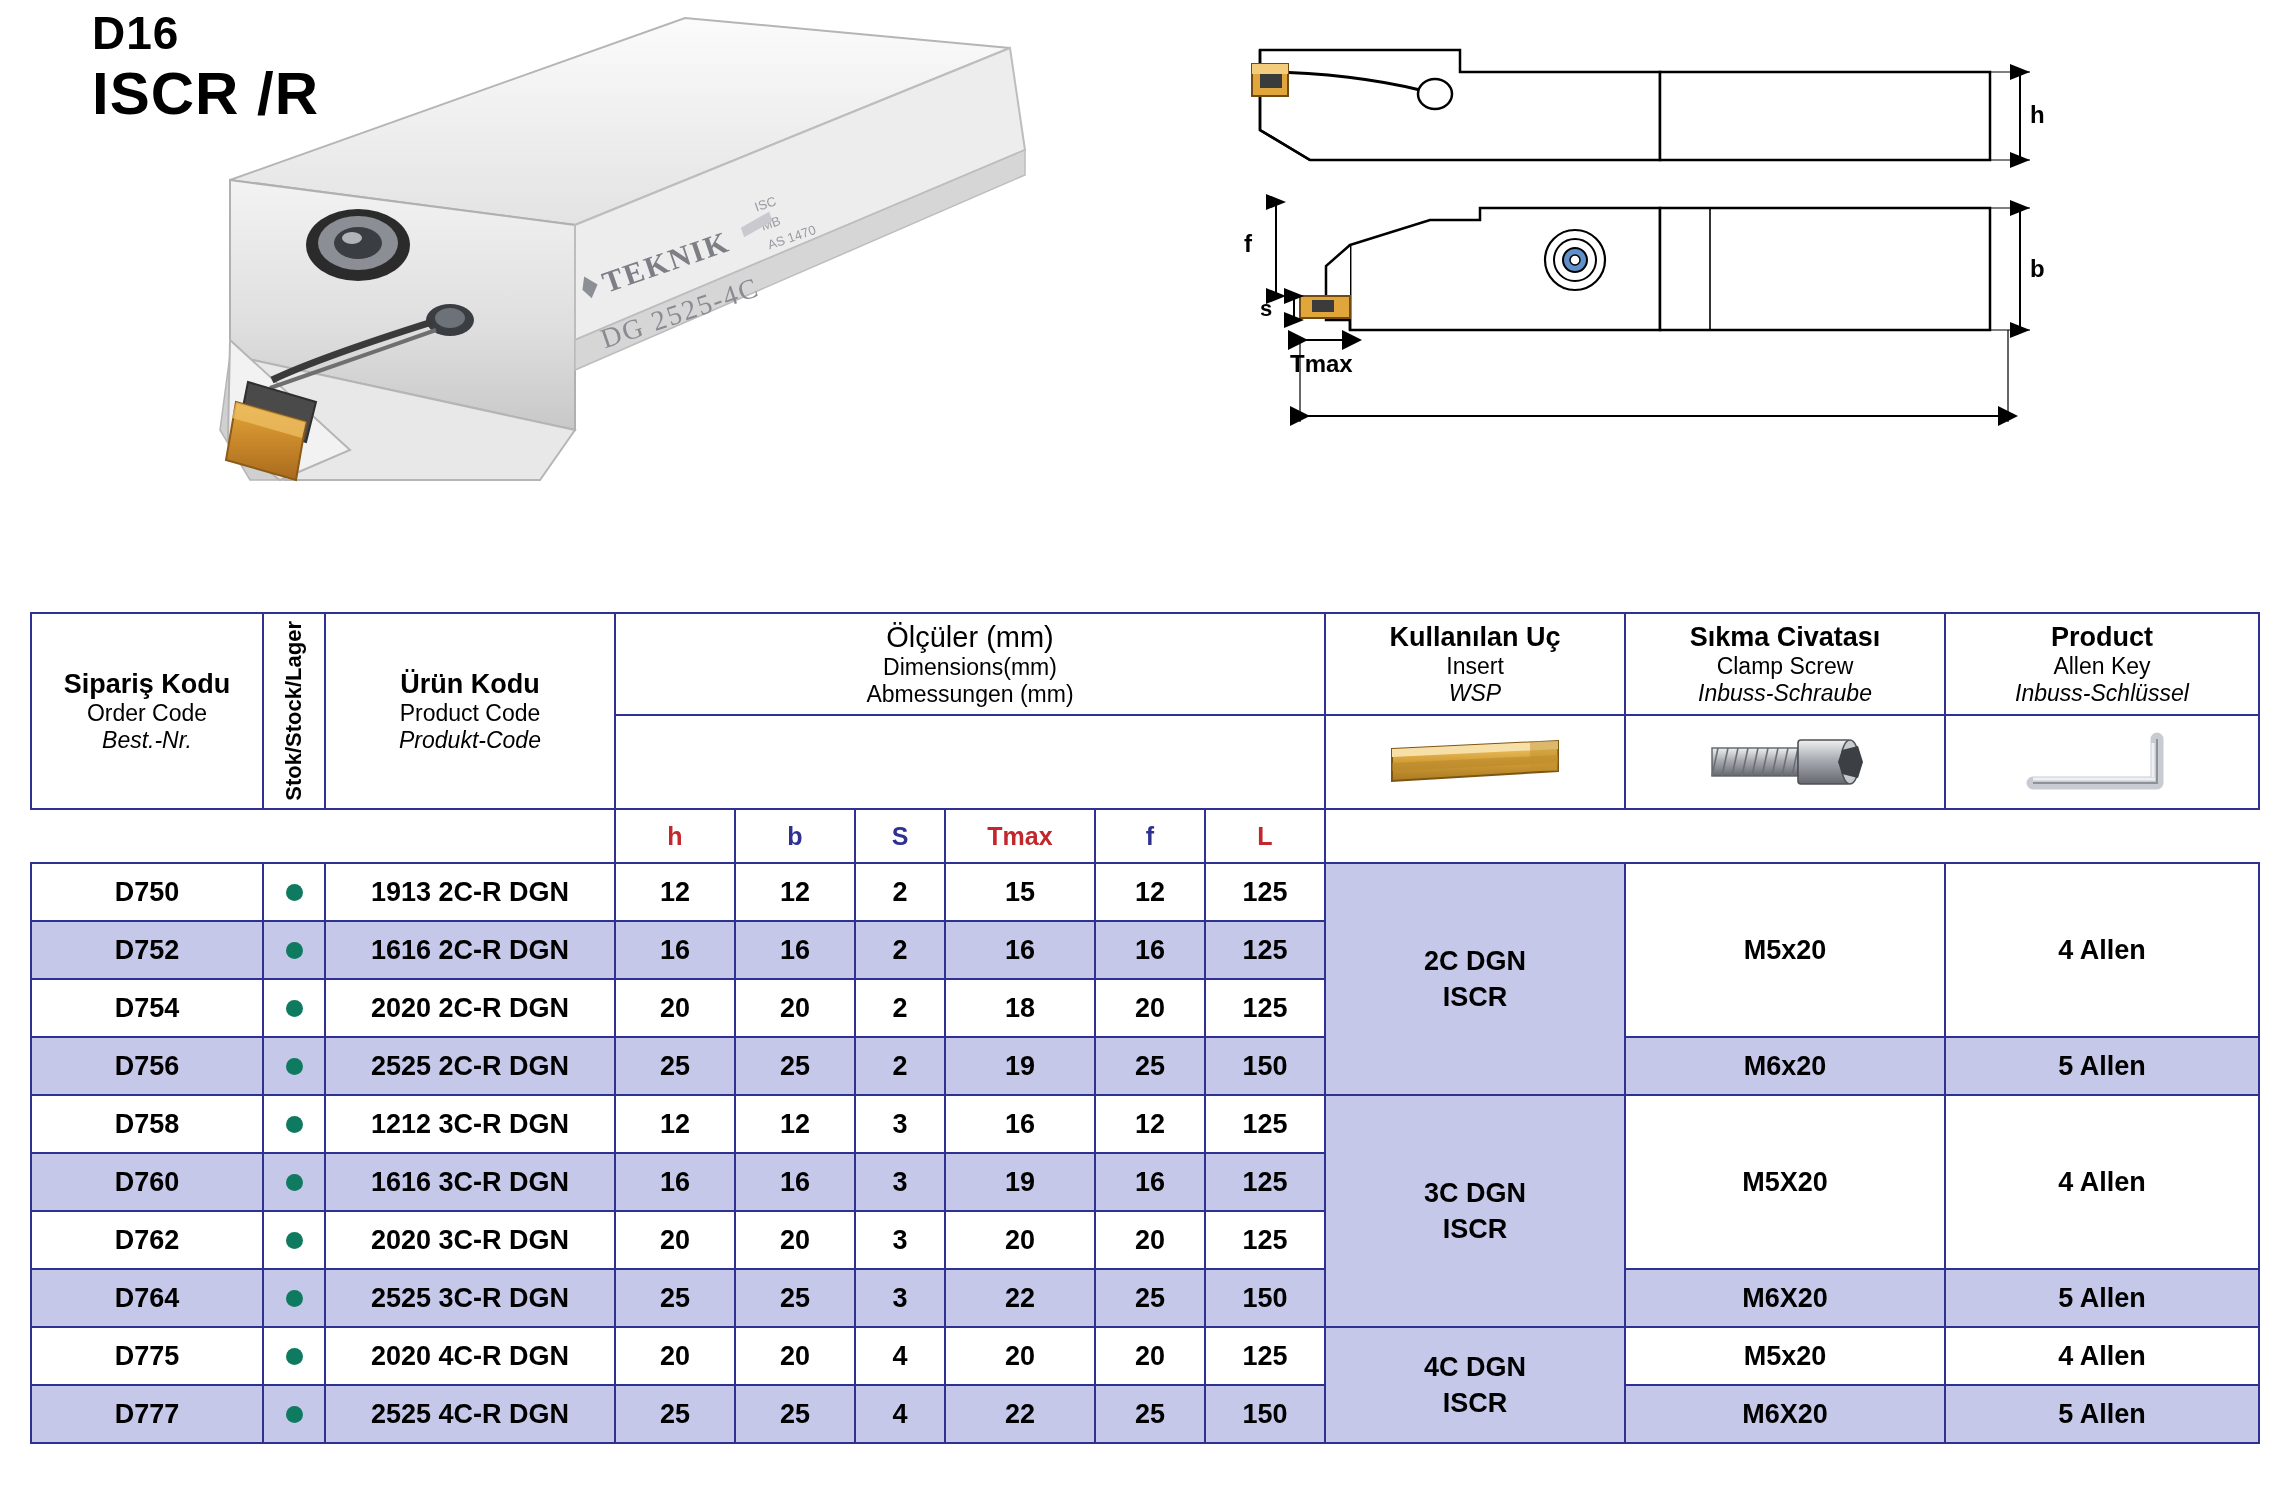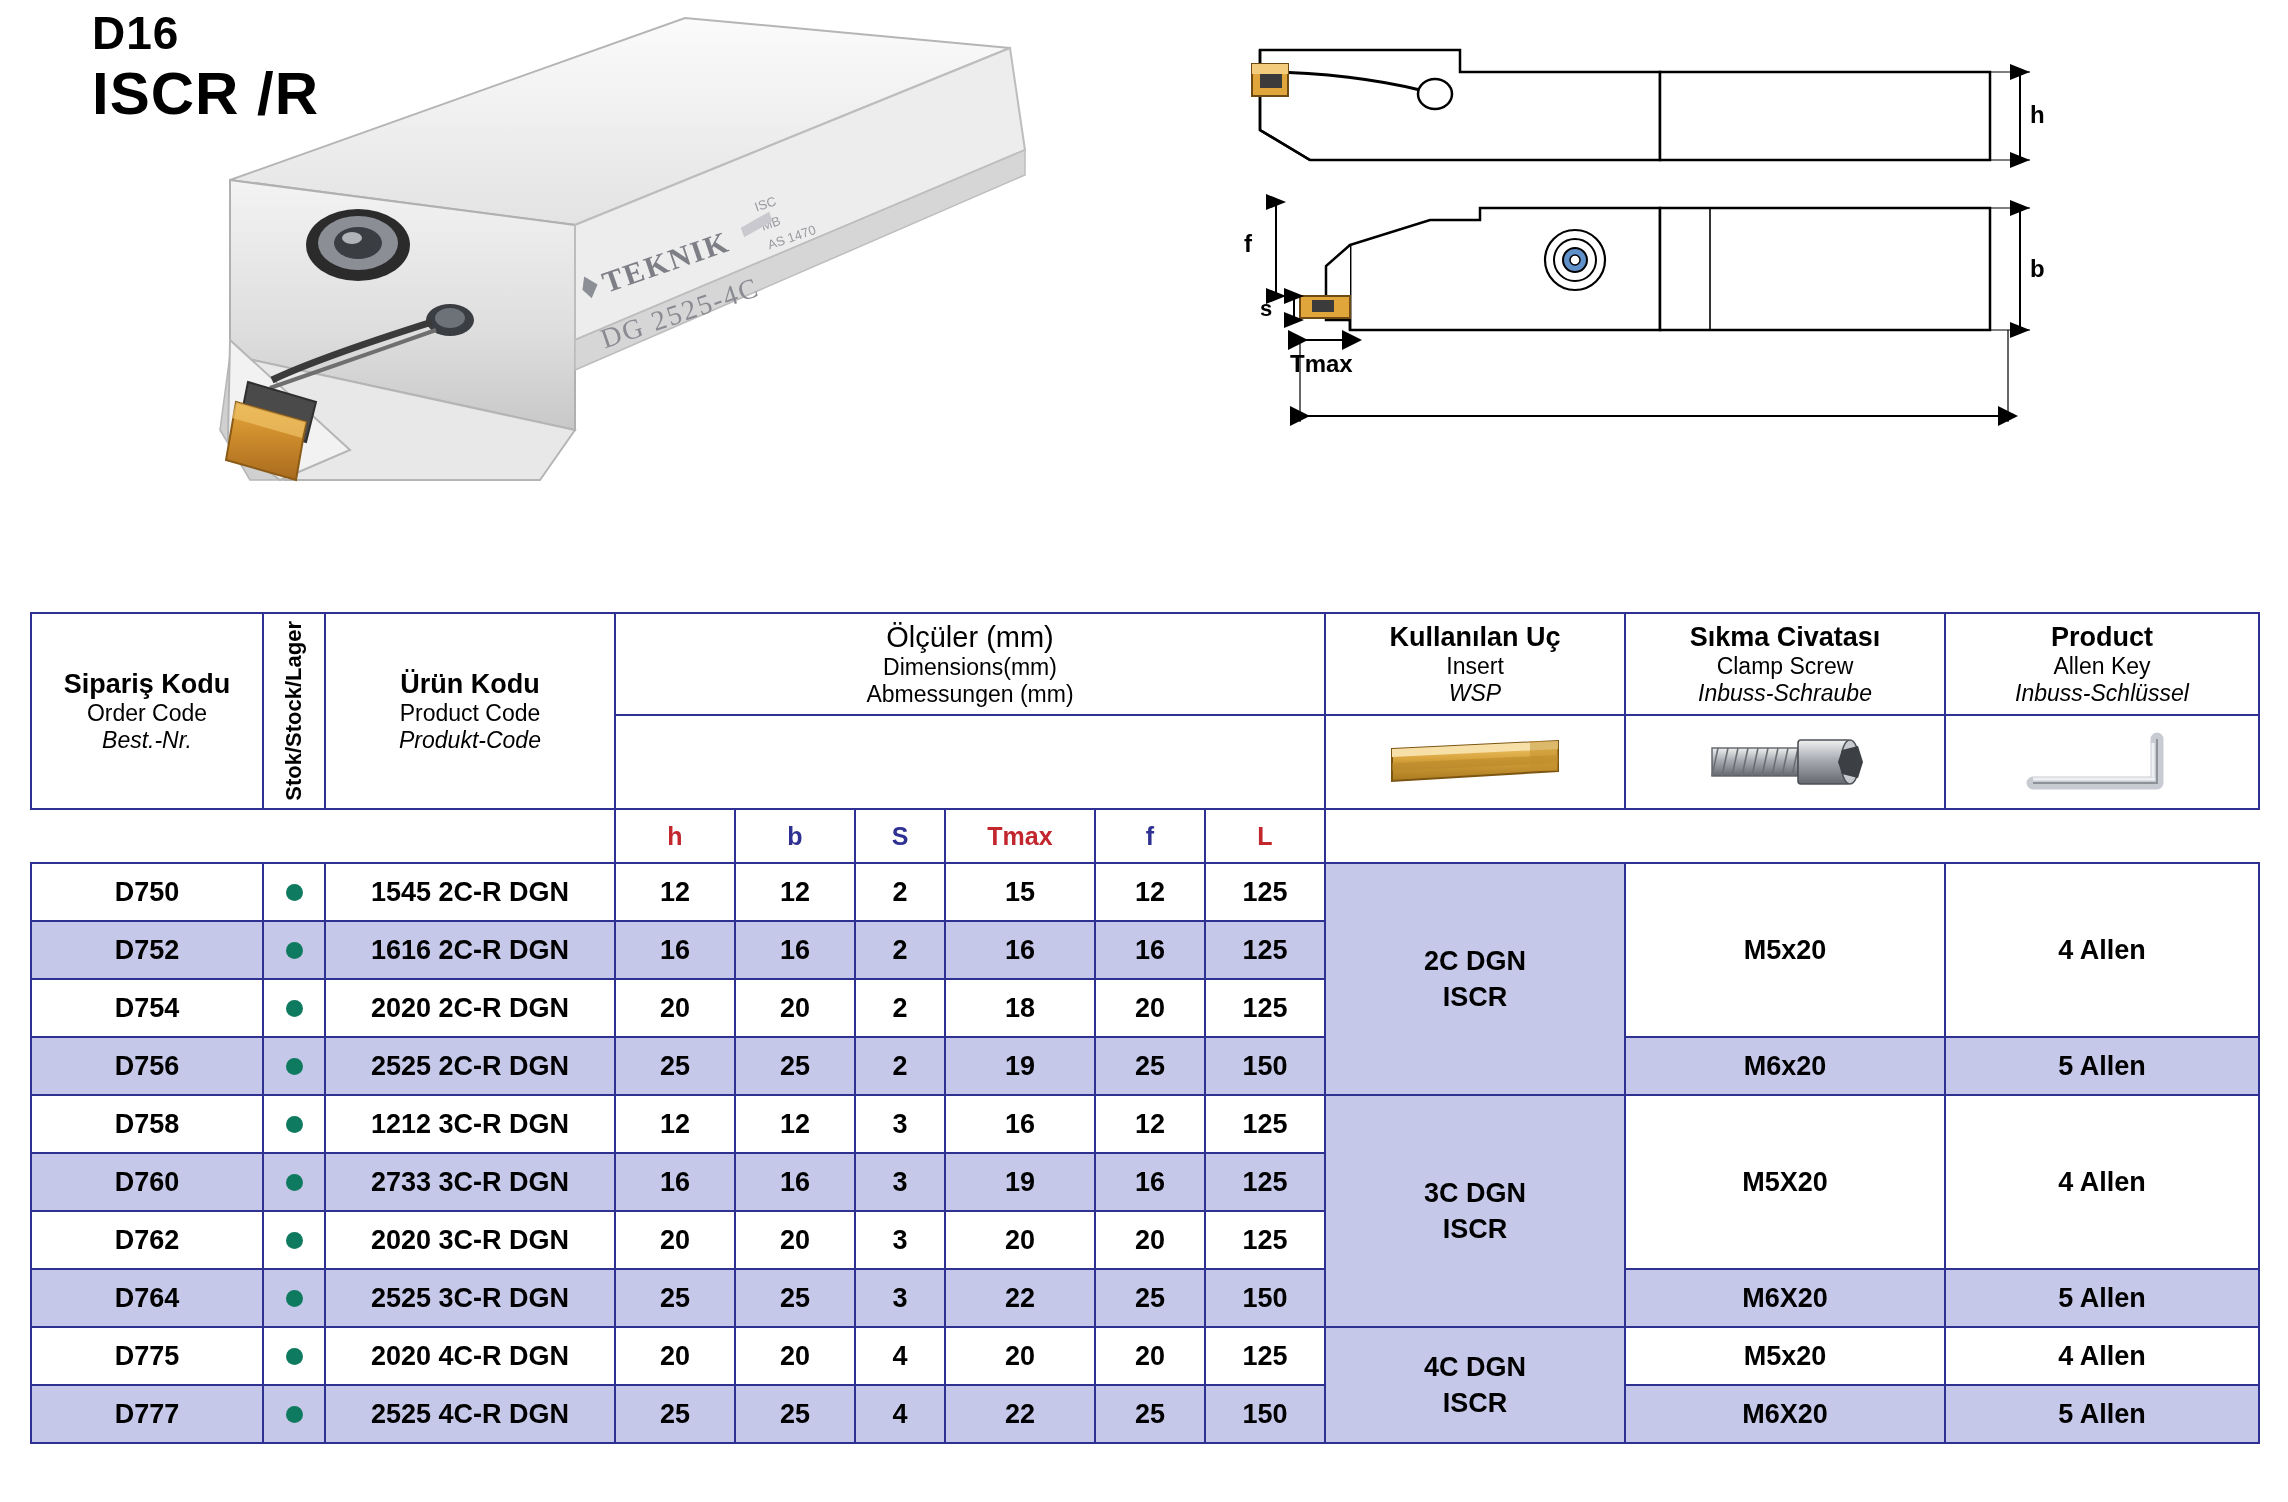--- a/index.html
+++ b/index.html
@@ -395,21 +395,21 @@
     <td class="dim-sub blue">f</td>
     <td class="dim-sub">L</td>
     <td style="border:none;background:#fff"></td>
     <td style="border:none;background:#fff"></td>
     <td style="border:none;background:#fff"></td>
   </tr>
 
   <tr class="data-row row-plain">
     <td class="ordercode">D750</td>
     <td><span class="dot"></span></td>
-    <td class="prodcode">1545 2C-R DGN</td>
+    <td class="prodcode">1913 2C-R DGN</td>
     <td>12</td>
     <td>12</td>
     <td>2</td>
     <td>15</td>
     <td>12</td>
     <td>125</td>
     <td rowspan="4" class="merge-cell">
       <div>2C DGN</div>
       <div>ISCR</div>
     </td>
@@ -469,21 +469,21 @@
       <div>3C DGN</div>
       <div>ISCR</div>
     </td>
     <td rowspan="3" class="merge-white">M5X20</td>
     <td rowspan="3" class="merge-white">4 Allen</td>
   </tr>
 
   <tr class="data-row row-alt">
     <td class="ordercode">D760</td>
     <td><span class="dot"></span></td>
-    <td class="prodcode">2733 3C-R DGN</td>
+    <td class="prodcode">1616 3C-R DGN</td>
     <td>16</td>
     <td>16</td>
     <td>3</td>
     <td>19</td>
     <td>16</td>
     <td>125</td>
   </tr>
 
   <tr class="data-row row-plain">
     <td class="ordercode">D762</td>

